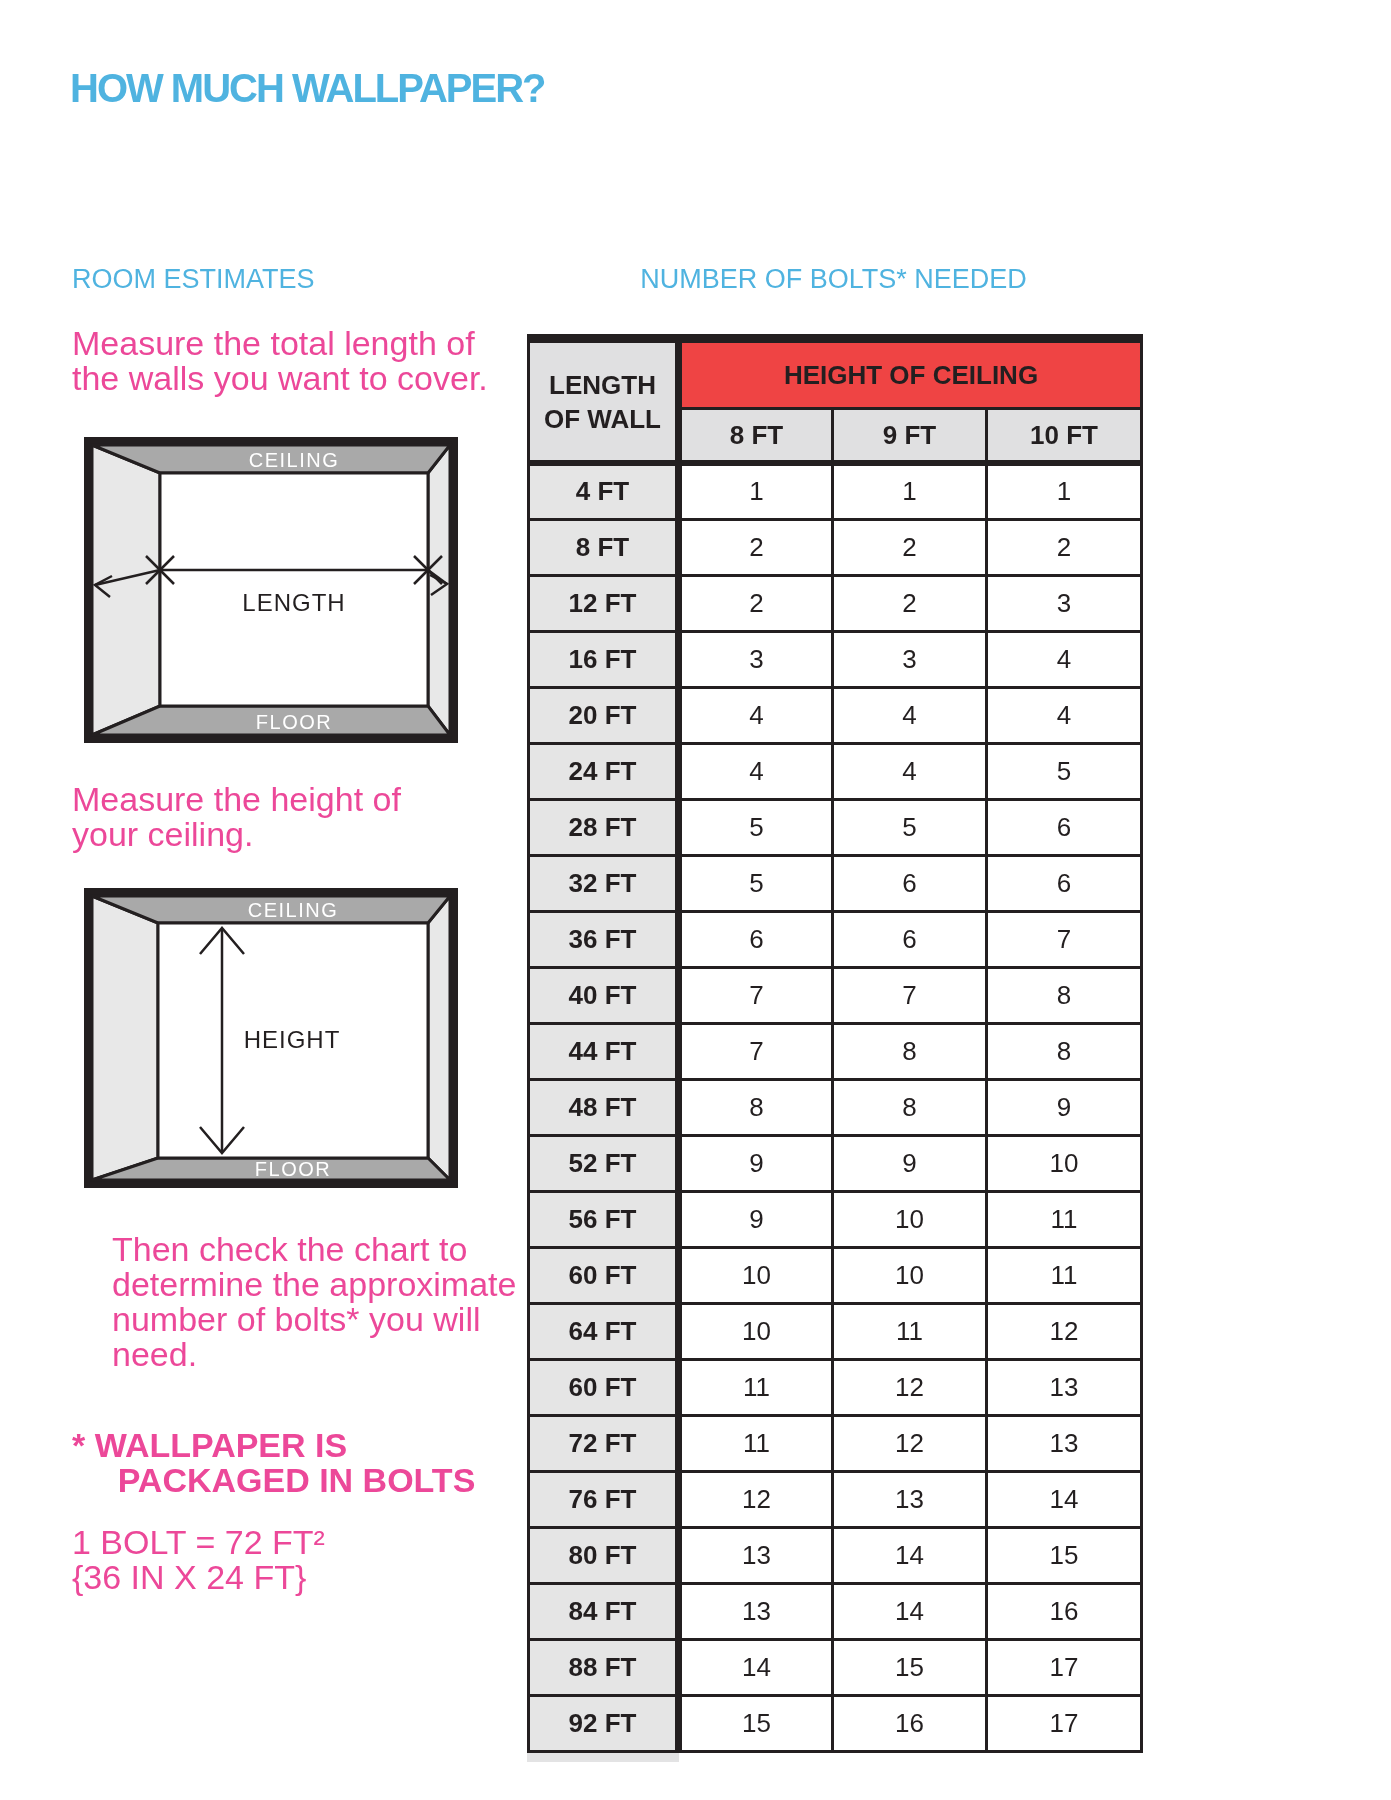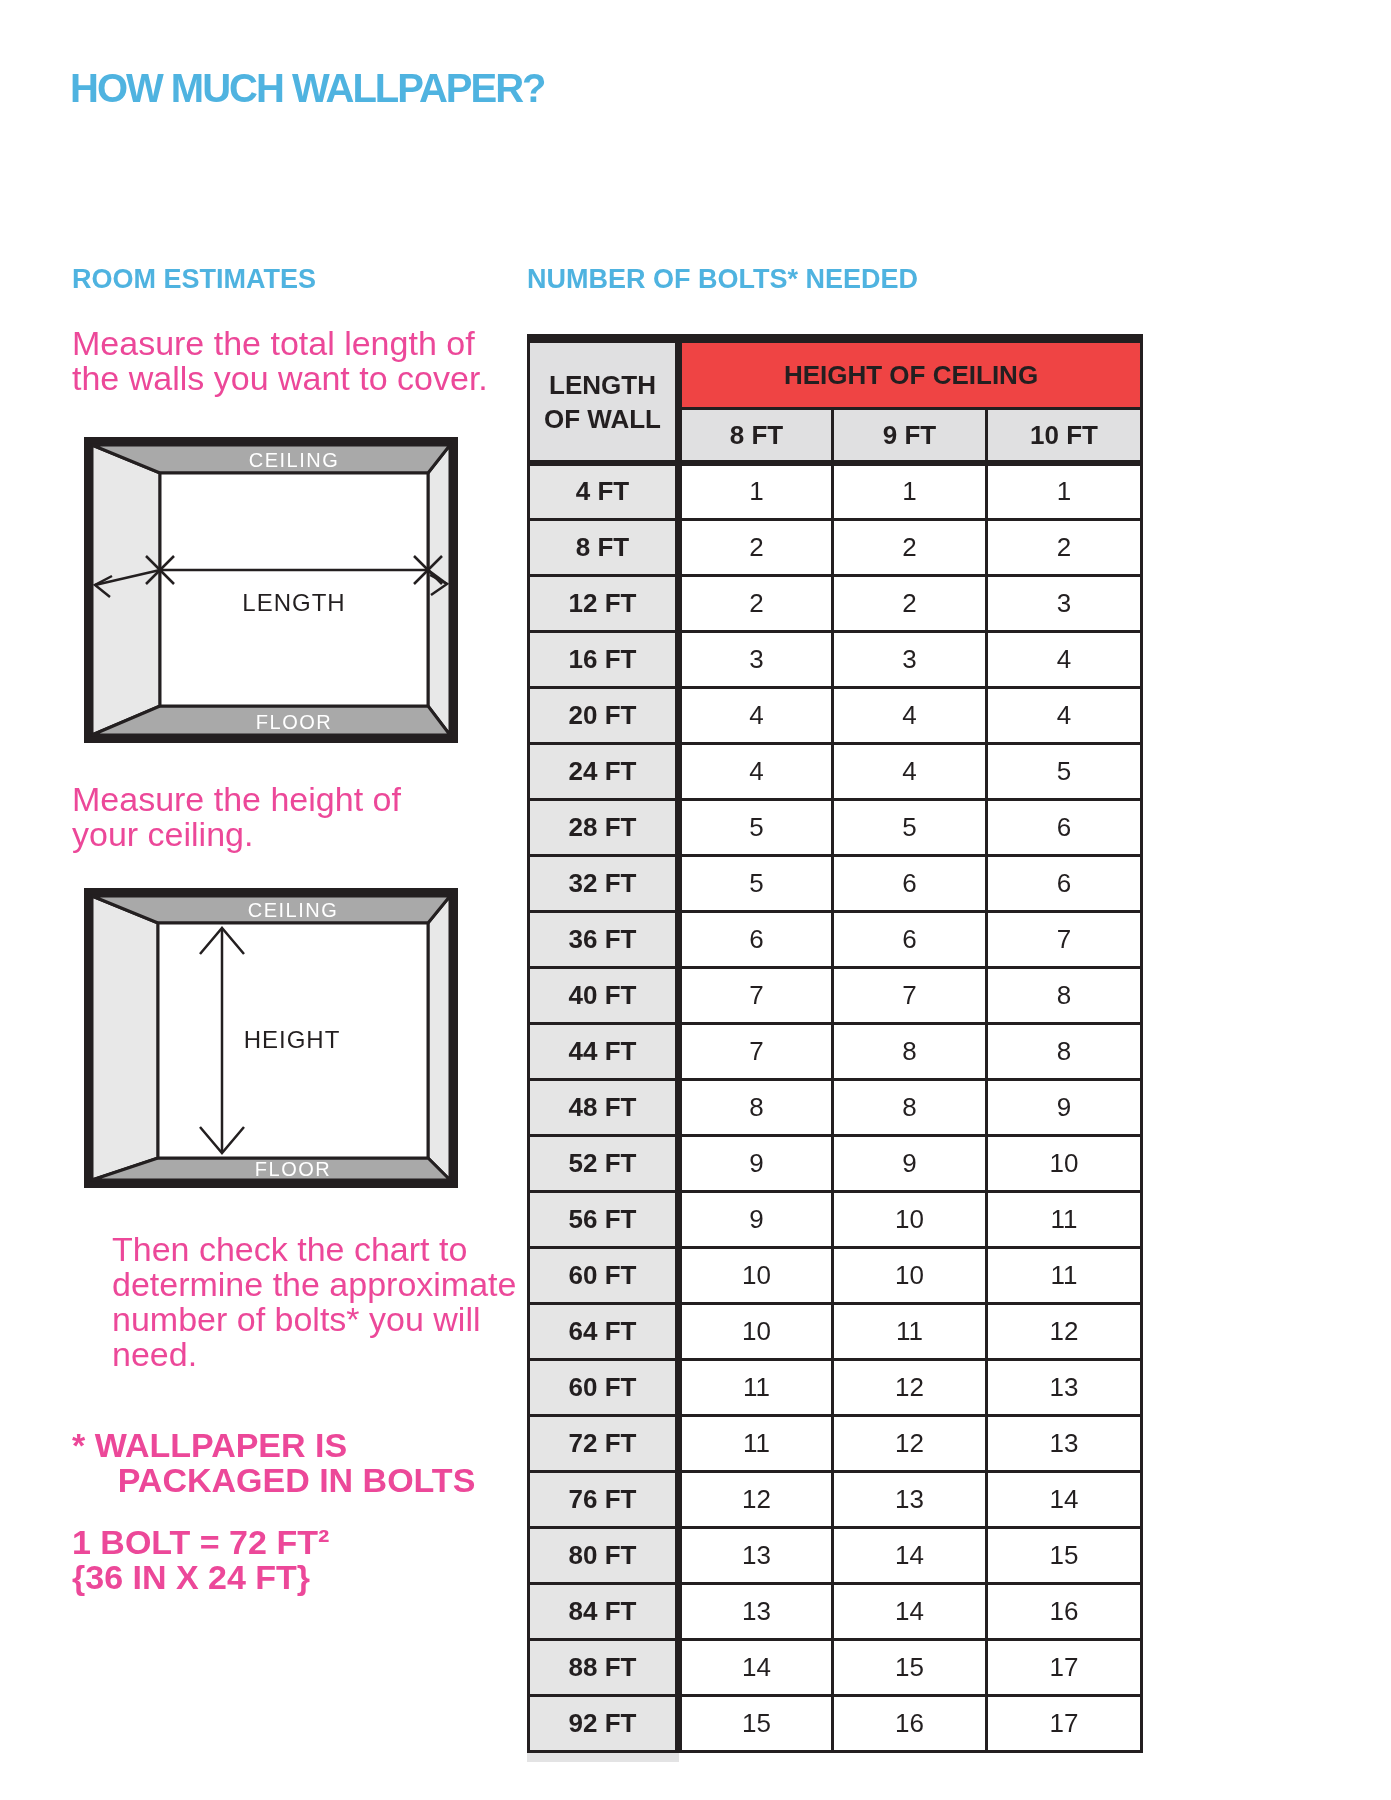--- a/index.html
+++ b/index.html
@@ -6,31 +6,31 @@
   body{
     width:1391px;height:1800px;position:relative;overflow:hidden;
     font-family:"Liberation Sans", sans-serif;color:#231F20;
   }
   .abs{position:absolute;}
   .page-title{
     left:70px;top:66px;font-size:40px;font-weight:bold;letter-spacing:-2px;
     color:#4FB3E0;white-space:nowrap;
   }
   .section-heading{
-    font-size:27px;font-weight:bold;color:#4FB3E0;letter-spacing:0px;white-space:nowrap;
+    font-size:27px;font-weight:normal;color:#4FB3E0;letter-spacing:0px;white-space:nowrap;
   }
   .heading-left{left:72px;top:264px;}
-  .heading-table{left:527px;top:264px;width:613px;text-align:left;}
+  .heading-table{left:527px;top:264px;width:613px;text-align:center;}
   .body-text{font-size:34px;line-height:35px;color:#ec4899;}
   .para1{left:72px;top:326px;width:430px;}
   .para2{left:72px;top:782px;width:430px;}
   .para3{left:72px;top:1232px;width:440px;margin-left:40px;}
   .footnote{left:72px;top:1428px;width:430px;font-weight:bold;}
   .footnote .indent{padding-left:19px;text-align:center;}
-  .bolt-def{left:72px;top:1525px;width:430px;font-weight:bold;}
+  .bolt-def{left:72px;top:1525px;width:430px;font-weight:normal;}
   .diagram1{left:84px;top:437px;}
   .diagram2{left:84px;top:888px;}
   svg text{font-family:"Liberation Sans", sans-serif;}
   .room-label{fill:#FFFFFF;font-size:20px;letter-spacing:1.5px;}
   .dim-label{fill:#231F20;font-size:24px;letter-spacing:1px;}
 
   .table-wrap{left:527px;top:334px;width:613px;}
   table.bolt-table{
     border-collapse:collapse;table-layout:fixed;width:613px;background:#ffffff;
     border:3px solid #231F20;border-top:9px solid #231F20;

